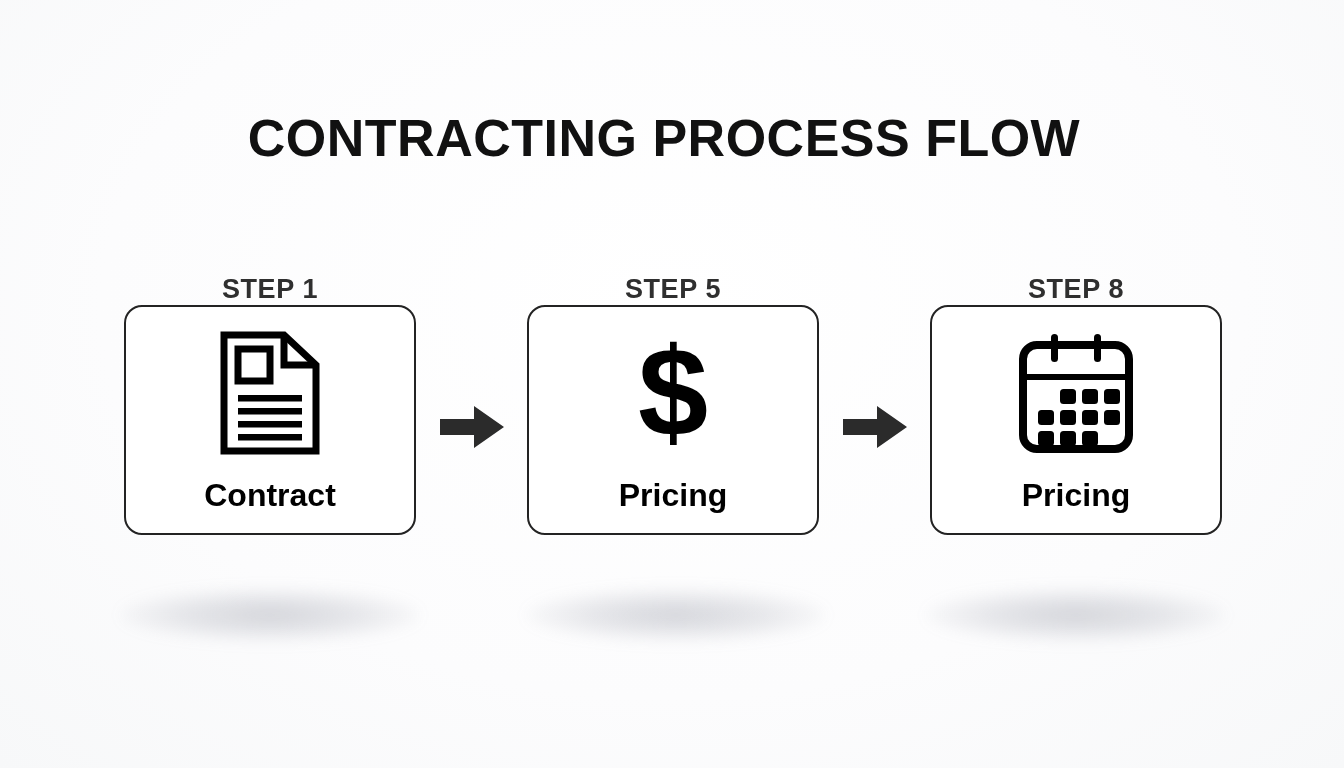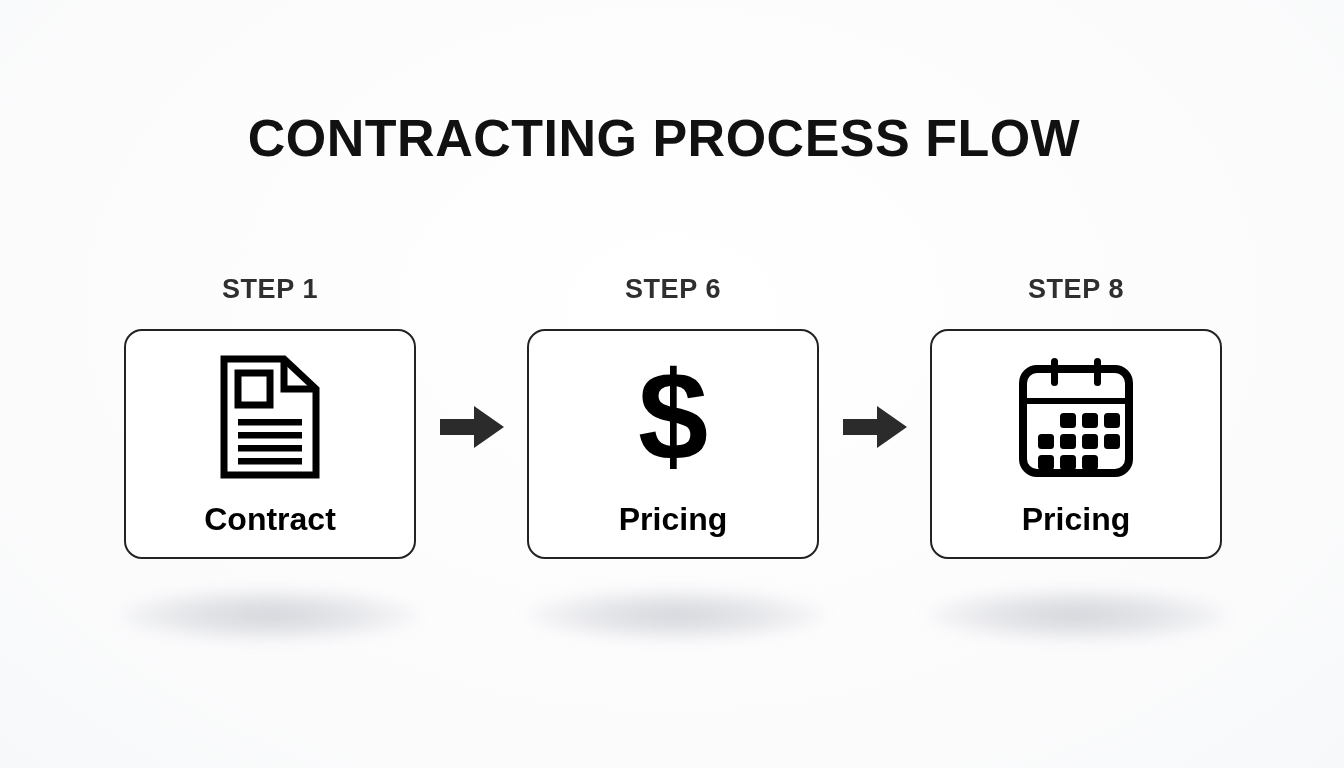--- a/index.html
+++ b/index.html
@@ -63,21 +63,21 @@
     display: flex;
     flex-direction: column;
     align-items: center;
   }
 
   .step-label {
     font-size: 27px;
     font-weight: bold;
     color: #2f2f2f;
     letter-spacing: 0.6px;
-    margin-bottom: 26px;
+    margin-bottom: 2px;
     line-height: 1;
   }
 
   .card {
     position: relative;
     width: 292px;
     height: 230px;
     box-sizing: border-box;
     border: 2.5px solid #232323;
     border-radius: 18px;
@@ -177,21 +177,21 @@
 
     <div class="arrow-wrap">
       <span>
         <svg width="64" height="46" viewBox="0 0 64 46" xmlns="http://www.w3.org/2000/svg">
           <path d="M0 15 H34 V2 L64 23 L34 44 V31 H0 Z" fill="#2b2b2b"></path>
         </svg>
       </span>
     </div>
 
     <div class="step">
-      <div class="step-label">STEP 6</div>
+      <div class="step-label">STEP 5</div>
       <div class="card">
         <div class="card-icon">
           <span class="dollar">$</span>
         </div>
         <div class="card-title">Pricing</div>
       </div>
     </div>
 
     <div class="arrow-wrap">
       <span>

